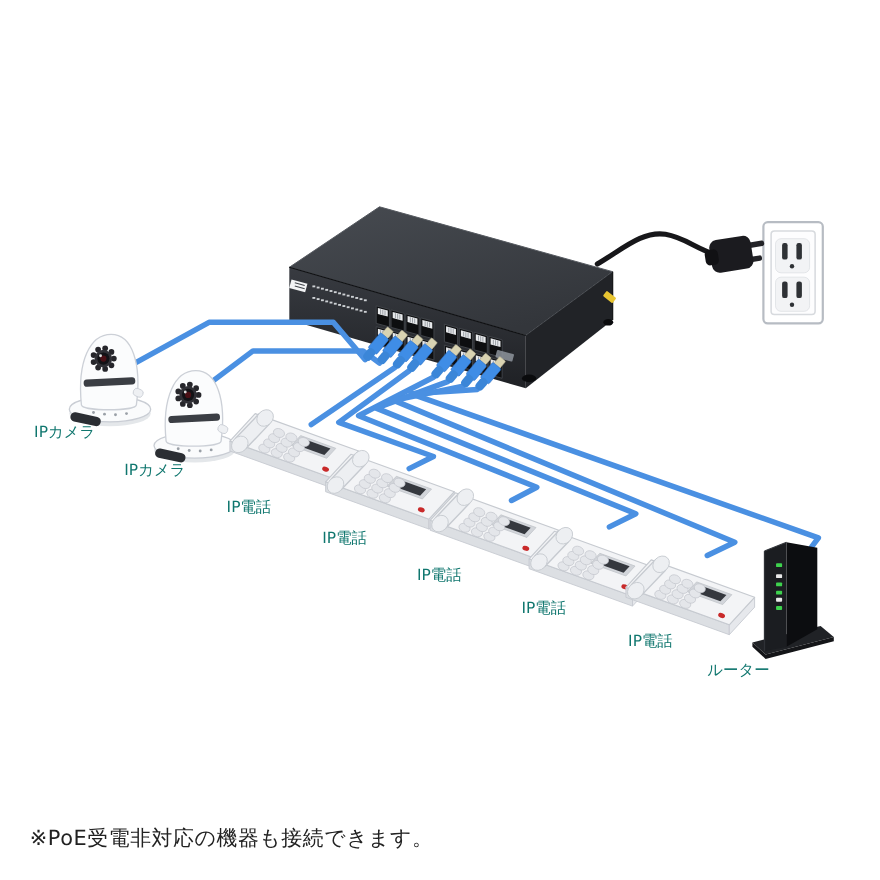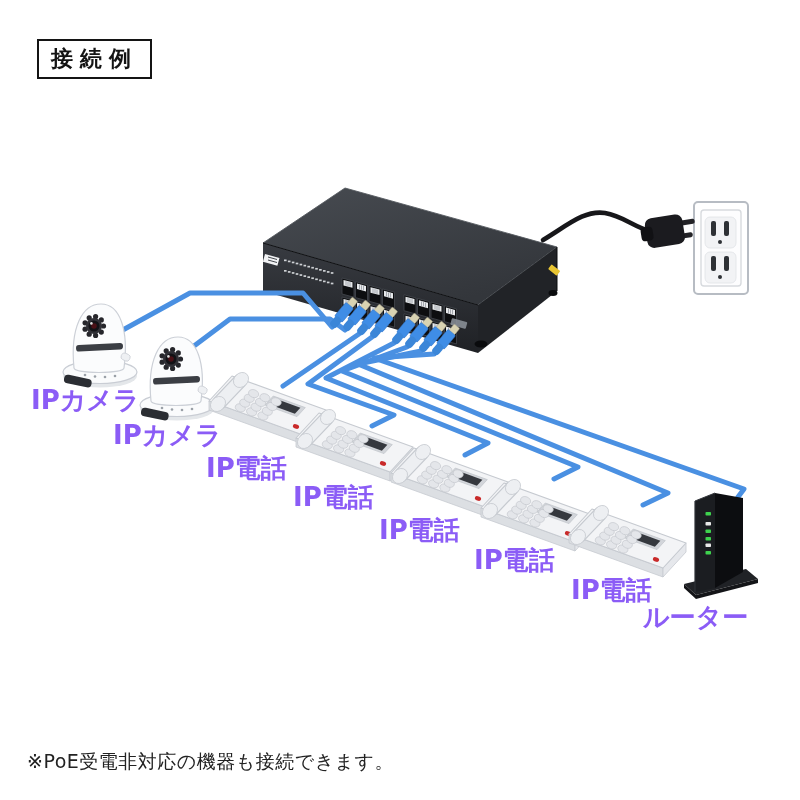--- a/index.html
+++ b/index.html
@@ -1,19 +1,19 @@
 <!DOCTYPE html>
 <html><head>
 <meta charset="utf-8">
 <style>
   html,body{margin:0;padding:0;background:#fff;}
   #stage{position:relative;width:800px;height:800px;background:#ffffff;overflow:hidden;
          font-family:"DejaVu Sans","Liberation Sans",sans-serif;}
   #art{position:absolute;left:0;top:0;}
-  .lbl{position:absolute;font-size:26px;font-weight:700;color:#8b5cf6;white-space:nowrap;line-height:1.1;}
+  .lbl{position:absolute;font-size:14px;font-weight:400;color:#0f766e;white-space:nowrap;line-height:1.1;}
   #title-box{position:absolute;left:37px;top:39px;border:2.5px solid #141414;background:#fff;
              padding:3px 12px;font-size:22px;font-weight:700;letter-spacing:7px;color:#141414;}
   #note{position:absolute;left:27px;top:749px;font-size:19px;color:#222;letter-spacing:0.5px;}
 </style>
 </head>
 <body>
 
 <div id="stage">
 
 <svg id="art" width="800" height="800" viewBox="0 0 800 800">
@@ -226,21 +226,20 @@
           <rect x="705.5" y="512" width="5.5" height="3.5" rx="0.8" fill="#3ed24e"></rect>
           <rect x="705.5" y="522" width="5.5" height="3.5" rx="0.8" fill="#e9e9e9"></rect>
           <rect x="705.5" y="529.5" width="5.5" height="3.5" rx="0.8" fill="#3ed24e"></rect>
           <rect x="705.5" y="537" width="5.5" height="3.5" rx="0.8" fill="#3ed24e"></rect>
           <rect x="705.5" y="543.5" width="5.5" height="3.5" rx="0.8" fill="#e9e9e9"></rect>
           <rect x="705.5" y="551" width="5.5" height="3.5" rx="0.8" fill="#3ed24e"></rect>
         </g>
   </g>
 </svg>
 
-<div id="title-box">接続例</div>
 
 <div class="lbl" style="left:31px;top:386px">IPカメラ</div>
 <div class="lbl" style="left:113px;top:421px">IPカメラ</div>
 <div class="lbl" style="left:206px;top:454px">IP電話</div>
 <div class="lbl" style="left:293px;top:483px">IP電話</div>
 <div class="lbl" style="left:379px;top:516px">IP電話</div>
 <div class="lbl" style="left:474px;top:546px">IP電話</div>
 <div class="lbl" style="left:571px;top:576px">IP電話</div>
 <div class="lbl" style="left:643px;top:603px">ルーター</div>
 

